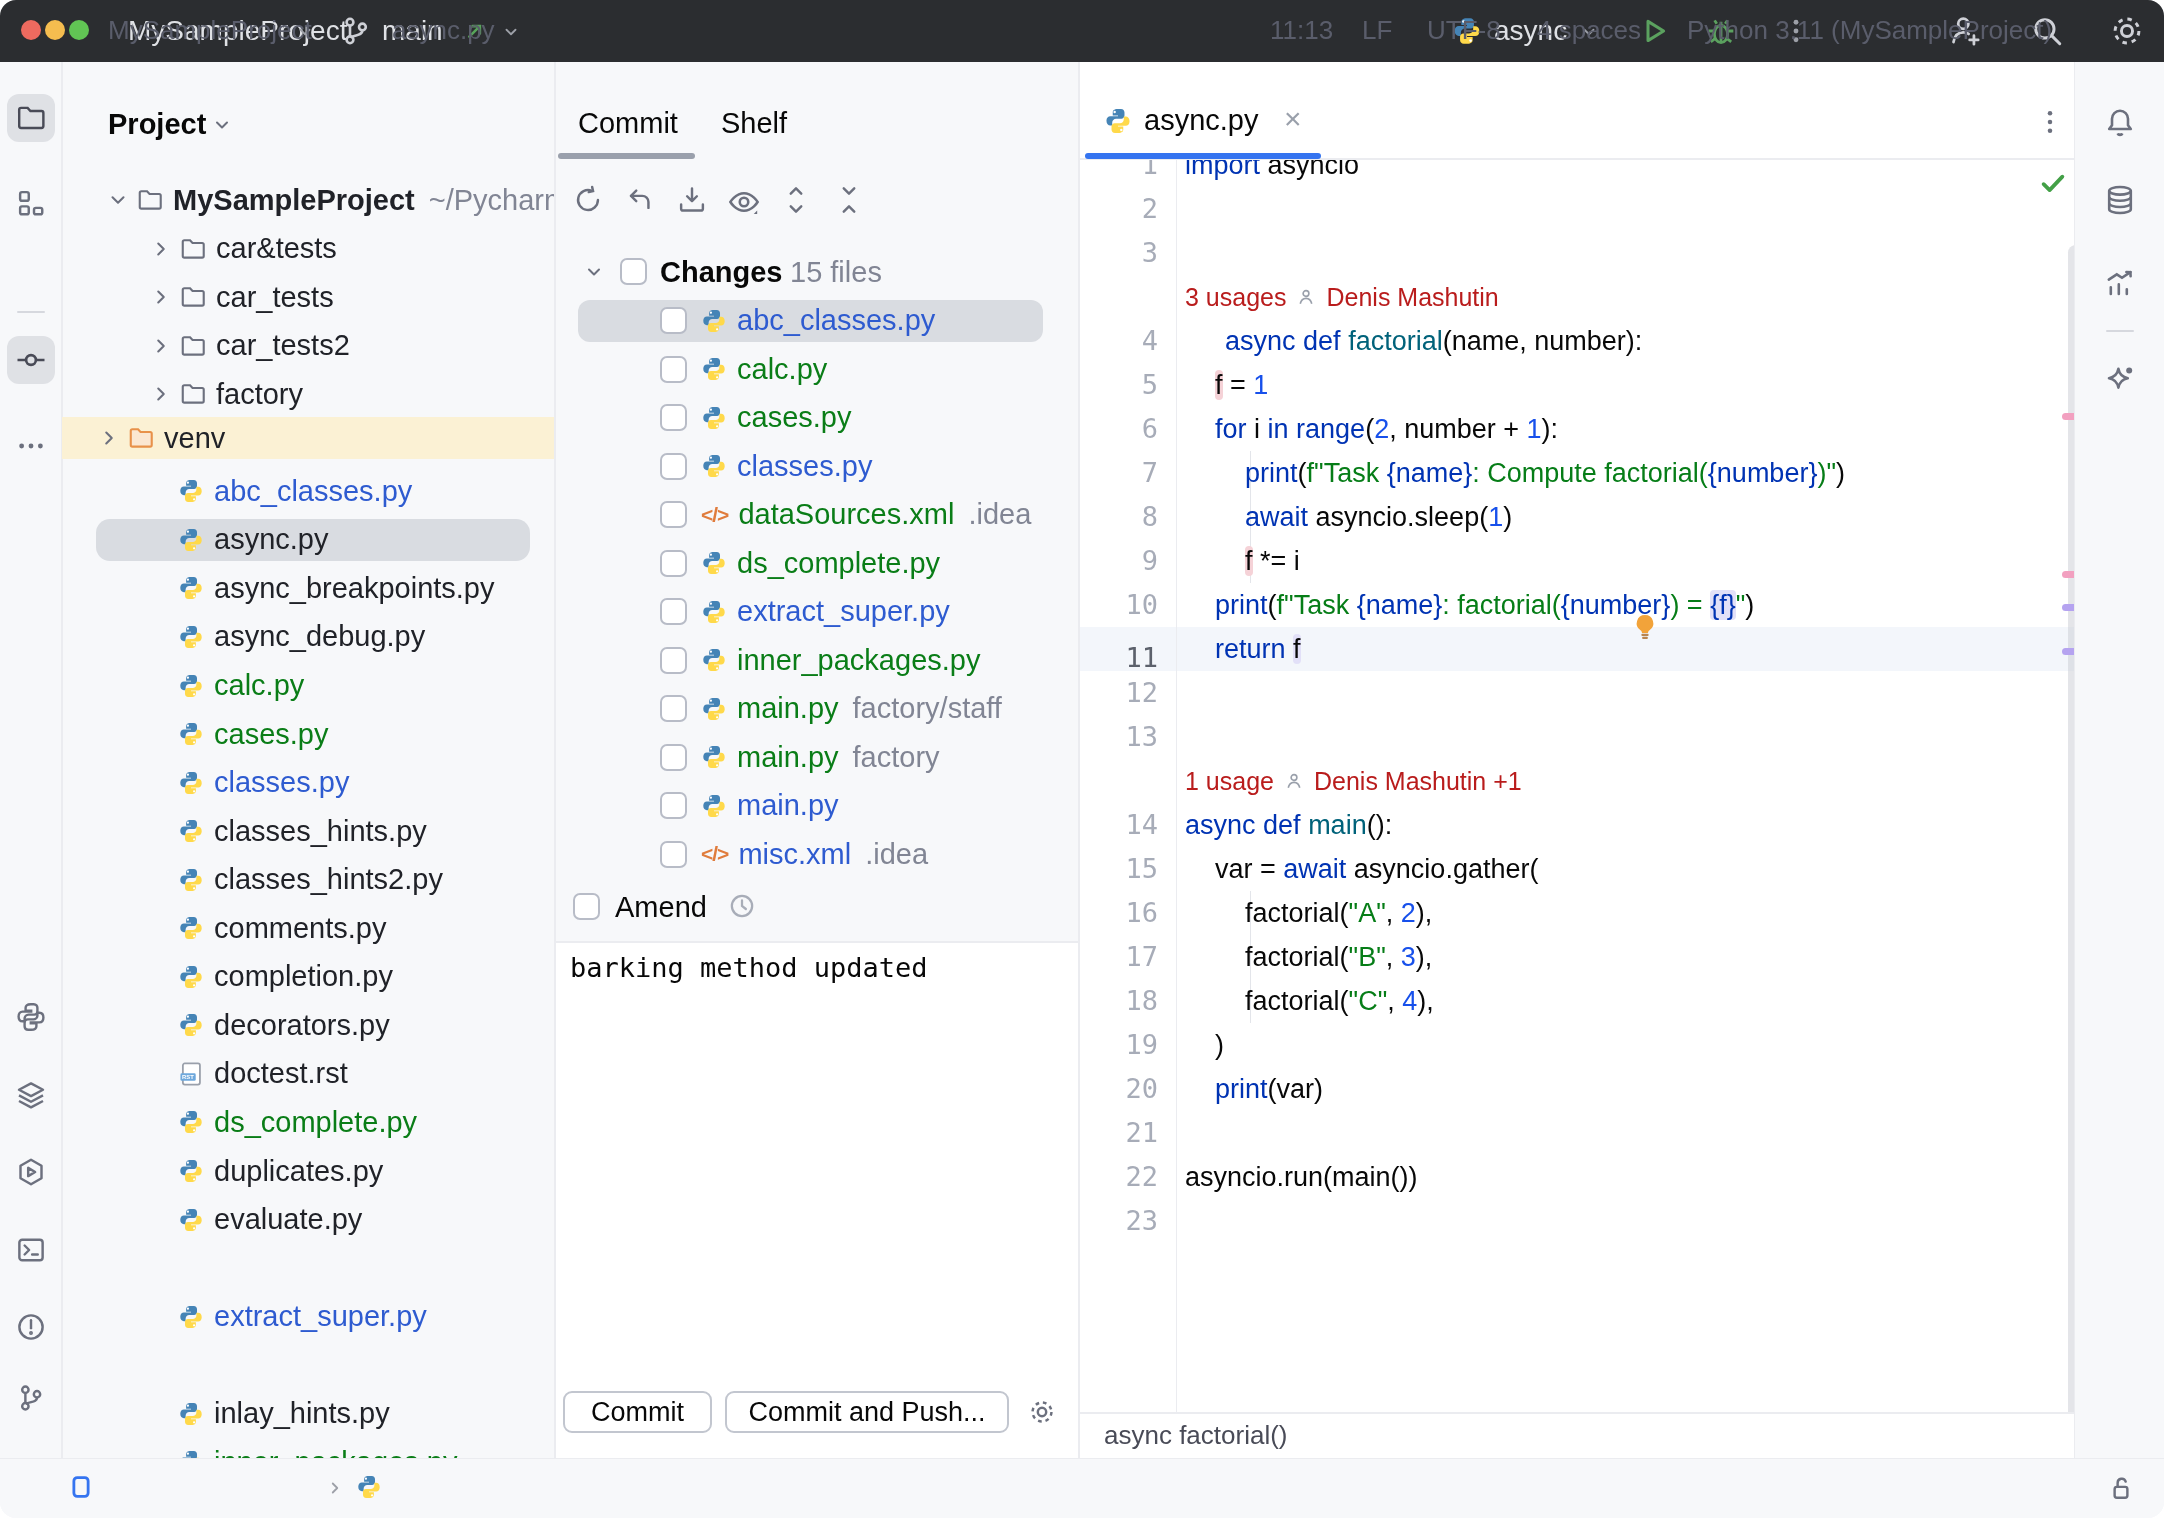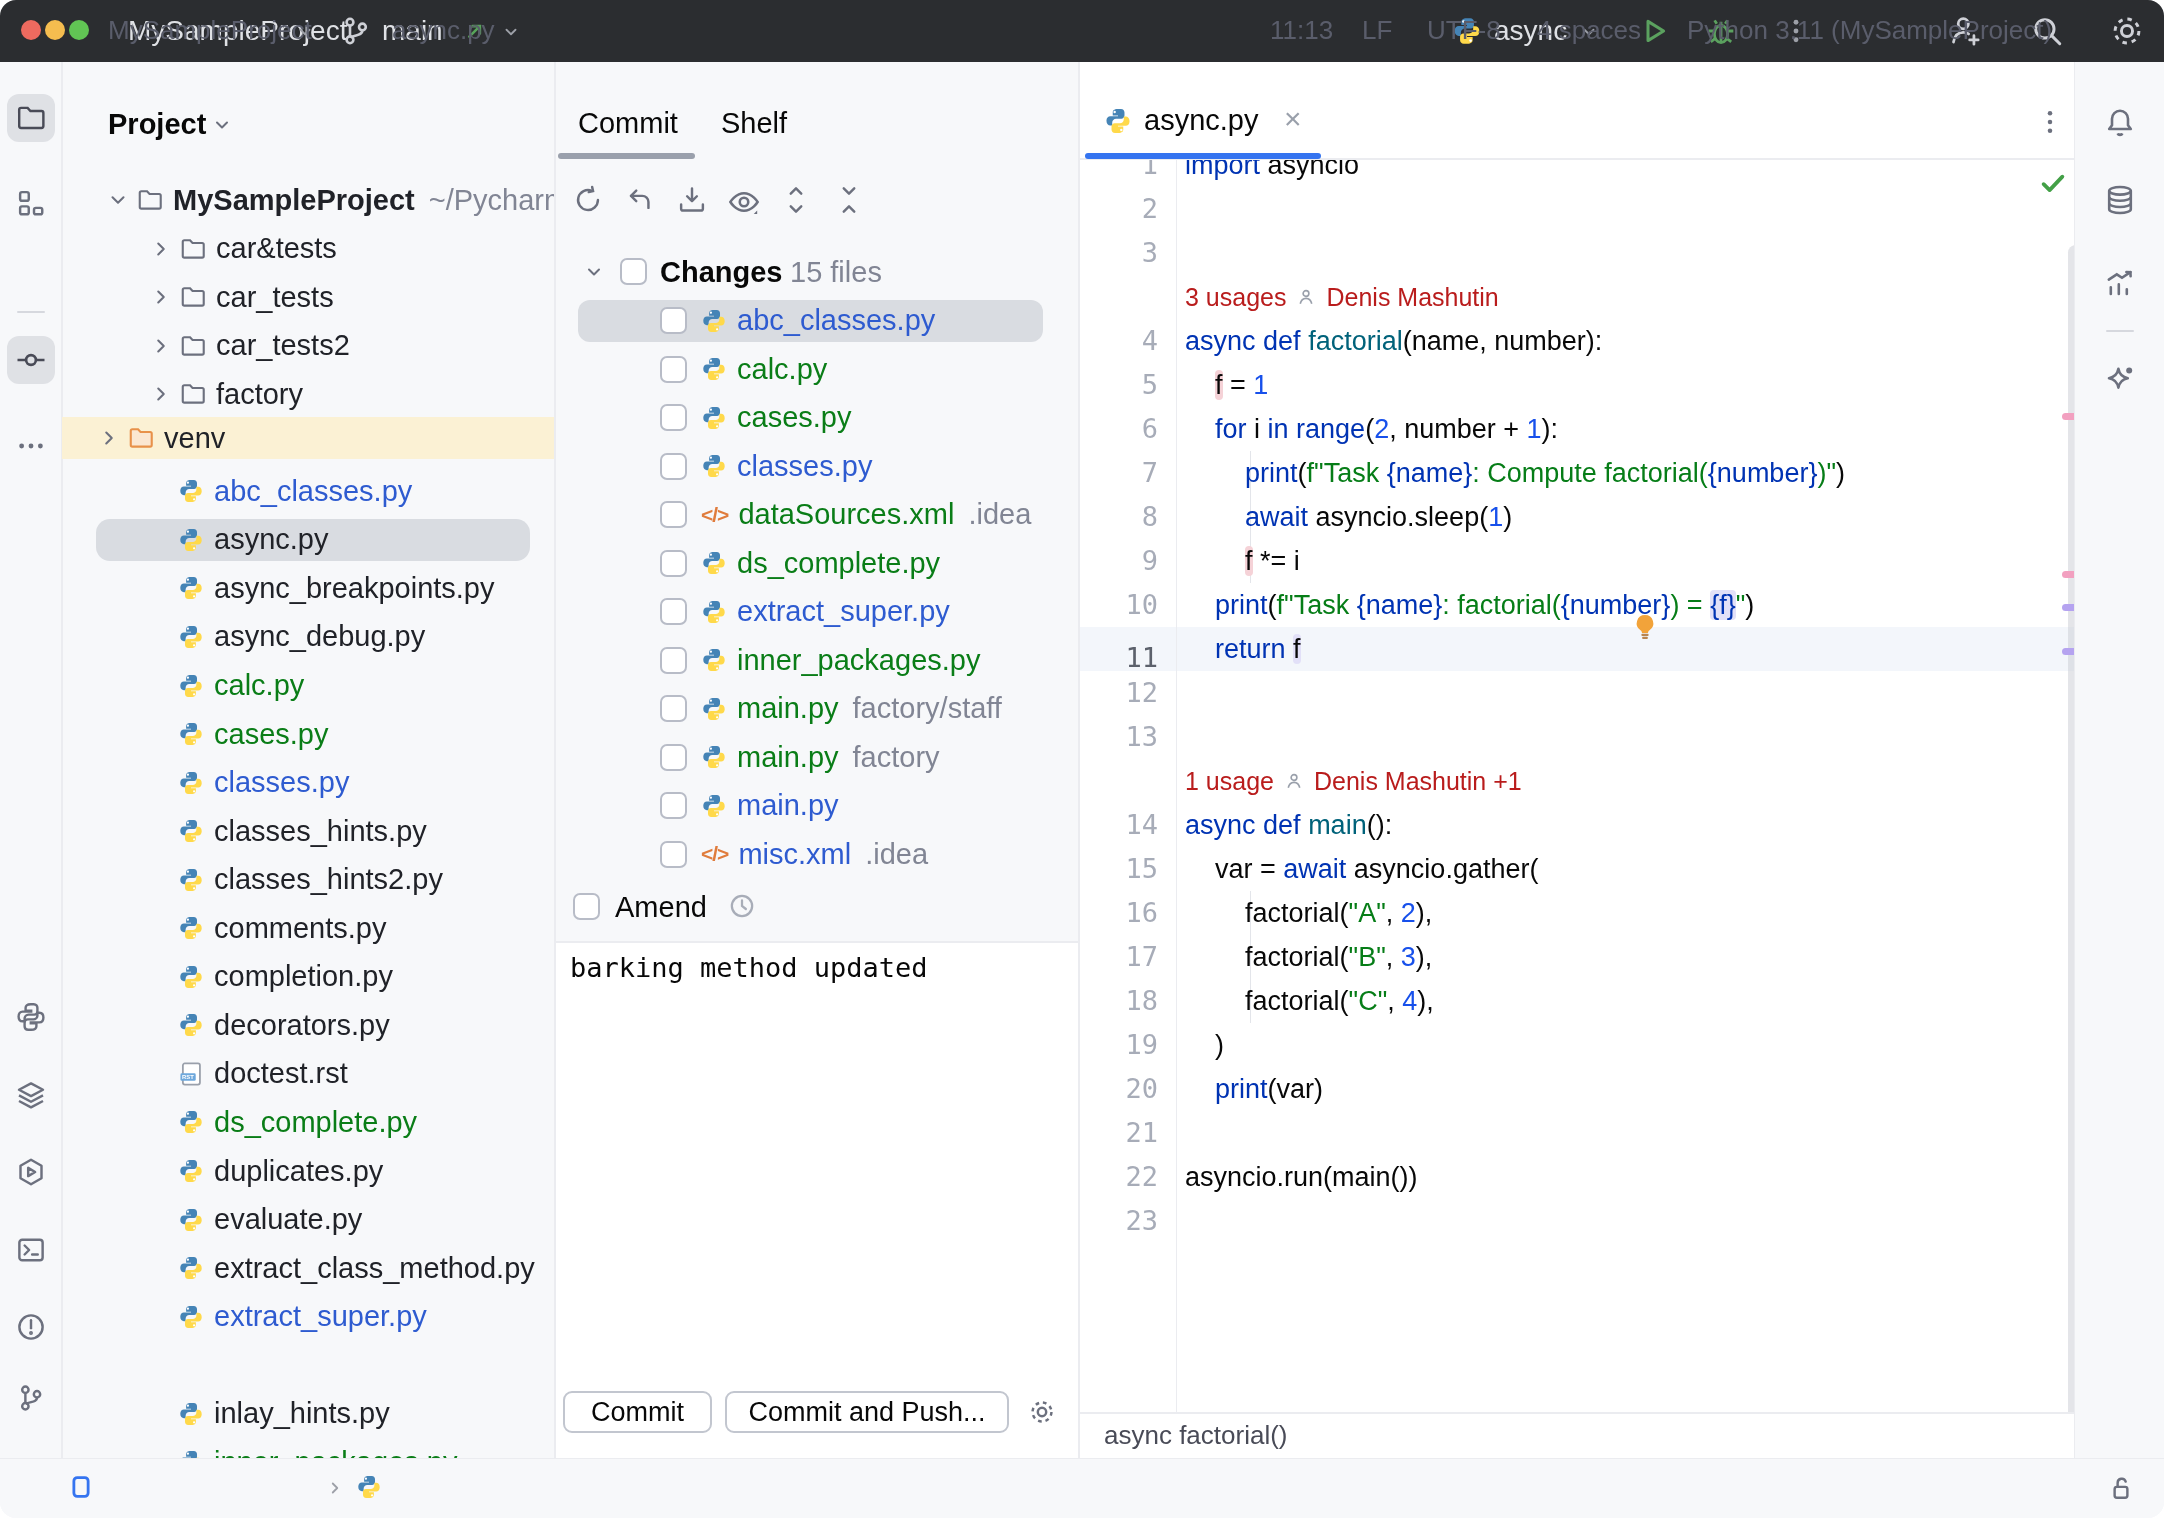--- a/index.html
+++ b/index.html
@@ -435,29 +435,20 @@
       </div>
       <div class="trow" style="top: 1038.55px; padding-left: 116px;">
         <svg class="tico" width="26" height="26" viewBox="0 0 16 16">
           <path fill="#4584b6" d="M7.9 1.2c-2.3 0-2.9 1-2.9 2v1.6h3v.5H3.6c-1.2 0-2.2.9-2.2 2.6 0 1.8 1 2.7 2.2 2.7h1.1V8.9c0-1.2 1-2.2 2.2-2.2h3c1 0 1.8-.8 1.8-1.8V3.2c0-1-.7-2-2-2z"></path>
           <circle fill="#fff" cx="6.1" cy="2.9" r=".7"></circle>
           <path fill="#ffd94a" d="M8.1 14.8c2.3 0 2.9-1 2.9-2v-1.6H8v-.5h4.4c1.2 0 2.2-.9 2.2-2.6 0-1.8-1-2.7-2.2-2.7h-1.1v1.7c0 1.2-1 2.2-2.2 2.2h-3c-1 0-1.8.8-1.8 1.8v1.7c0 1 .7 2 2 2z"></path>
           <circle fill="#fff" cx="9.9" cy="13.1" r=".7"></circle>
         </svg>
         <span class="tlabel c-default">evaluate.py</span>
       </div>
-      <div class="trow" style="top: 1087.1px; padding-left: 116px;">
-        <svg class="tico" width="26" height="26" viewBox="0 0 16 16">
-          <path fill="#4584b6" d="M7.9 1.2c-2.3 0-2.9 1-2.9 2v1.6h3v.5H3.6c-1.2 0-2.2.9-2.2 2.6 0 1.8 1 2.7 2.2 2.7h1.1V8.9c0-1.2 1-2.2 2.2-2.2h3c1 0 1.8-.8 1.8-1.8V3.2c0-1-.7-2-2-2z"></path>
-          <circle fill="#fff" cx="6.1" cy="2.9" r=".7"></circle>
-          <path fill="#ffd94a" d="M8.1 14.8c2.3 0 2.9-1 2.9-2v-1.6H8v-.5h4.4c1.2 0 2.2-.9 2.2-2.6 0-1.8-1-2.7-2.2-2.7h-1.1v1.7c0 1.2-1 2.2-2.2 2.2h-3c-1 0-1.8.8-1.8 1.8v1.7c0 1 .7 2 2 2z"></path>
-          <circle fill="#fff" cx="9.9" cy="13.1" r=".7"></circle>
-        </svg>
-        <span class="tlabel c-default">extract_class_method.py</span>
-      </div>
       <div class="trow" style="top: 1135.65px; padding-left: 116px;">
         <svg class="tico" width="26" height="26" viewBox="0 0 16 16">
           <path fill="#4584b6" d="M7.9 1.2c-2.3 0-2.9 1-2.9 2v1.6h3v.5H3.6c-1.2 0-2.2.9-2.2 2.6 0 1.8 1 2.7 2.2 2.7h1.1V8.9c0-1.2 1-2.2 2.2-2.2h3c1 0 1.8-.8 1.8-1.8V3.2c0-1-.7-2-2-2z"></path>
           <circle fill="#fff" cx="6.1" cy="2.9" r=".7"></circle>
           <path fill="#ffd94a" d="M8.1 14.8c2.3 0 2.9-1 2.9-2v-1.6H8v-.5h4.4c1.2 0 2.2-.9 2.2-2.6 0-1.8-1-2.7-2.2-2.7h-1.1v1.7c0 1.2-1 2.2-2.2 2.2h-3c-1 0-1.8.8-1.8 1.8v1.7c0 1 .7 2 2 2z"></path>
           <circle fill="#fff" cx="9.9" cy="13.1" r=".7"></circle>
         </svg>
         <span class="tlabel c-blue">extract_super.py</span>
       </div>
       <div class="trow" style="top: 1232.75px; padding-left: 116px;">
@@ -712,21 +703,21 @@
         <span>3 usages</span>
         <svg width="20" height="20" viewBox="0 0 16 16">
           <g fill="none" stroke="#9aa0ab" stroke-width="1.3">
             <circle cx="8" cy="5.2" r="2.3"></circle>
             <path d="M3.4 13.4c.6-2.8 2.4-4.3 4.6-4.3s4 1.5 4.6 4.3"></path>
           </g>
         </svg>
         <span>Denis Mashutin</span>
       </div>
       <div class="gnum" style="top: 159px;">4</div>
-      <div class="crow-code" style="top: 159px;"><span class="tk-kw">async</span><span class="tk-pl"> </span><span class="tk-kw">def</span><span class="tk-pl"> </span><span class="tk-fn">factorial</span><span class="tk-pl">(name, number):</span></div>
+      <div class="crow-code" style="top: 159px; margin-left: 40px;"><span class="tk-kw">async</span><span class="tk-pl"> </span><span class="tk-kw">def</span><span class="tk-pl"> </span><span class="tk-fn">factorial</span><span class="tk-pl">(name, number):</span></div>
       <div class="gnum" style="top: 203px;">5</div>
       <div class="crow-code" style="top: 203px;"><span class="tk-pl">    </span><span class="tk-wr">f</span><span class="tk-pl"> = </span><span class="tk-num">1</span></div>
       <div class="gnum" style="top: 247px;">6</div>
       <div class="crow-code" style="top: 247px;"><span class="tk-pl">    </span><span class="tk-kw">for</span><span class="tk-pl"> i </span><span class="tk-kw">in</span><span class="tk-pl"> </span><span class="tk-kw">range</span><span class="tk-pl">(</span><span class="tk-num">2</span><span class="tk-pl">, number + </span><span class="tk-num">1</span><span class="tk-pl">):</span></div>
       <div class="gnum" style="top: 291px;">7</div>
       <div class="crow-code" style="top: 291px;"><span class="tk-pl">        </span><span class="tk-kw">print</span><span class="tk-pl">(</span><span class="tk-str">f"Task </span><span class="tk-br">{name}</span><span class="tk-str">: Compute factorial(</span><span class="tk-br">{number}</span><span class="tk-str">)"</span><span class="tk-pl">)</span></div>
       <div class="gnum" style="top: 335px;">8</div>
       <div class="crow-code" style="top: 335px;"><span class="tk-pl">        </span><span class="tk-kw">await</span><span class="tk-pl"> asyncio.sleep(</span><span class="tk-num">1</span><span class="tk-pl">)</span></div>
       <div class="gnum" style="top: 379px;">9</div>
       <div class="crow-code" style="top: 379px;"><span class="tk-pl">        </span><span class="tk-wr">f</span><span class="tk-pl"> *= i</span></div>

